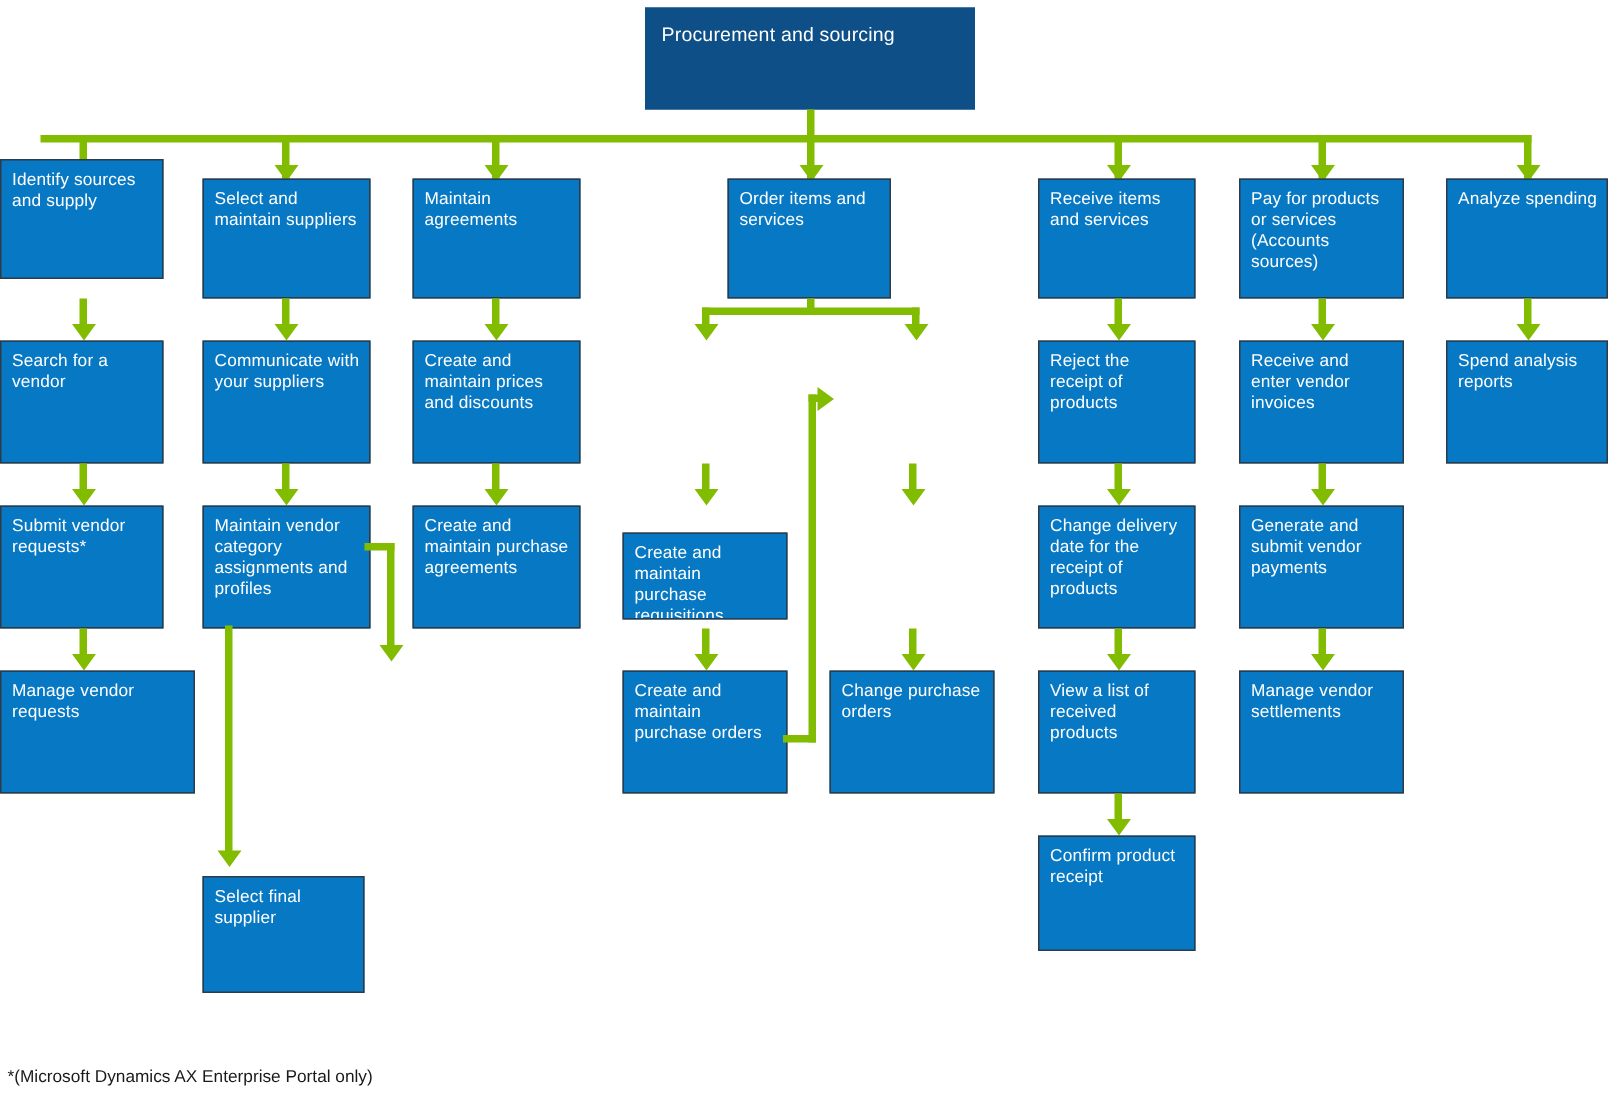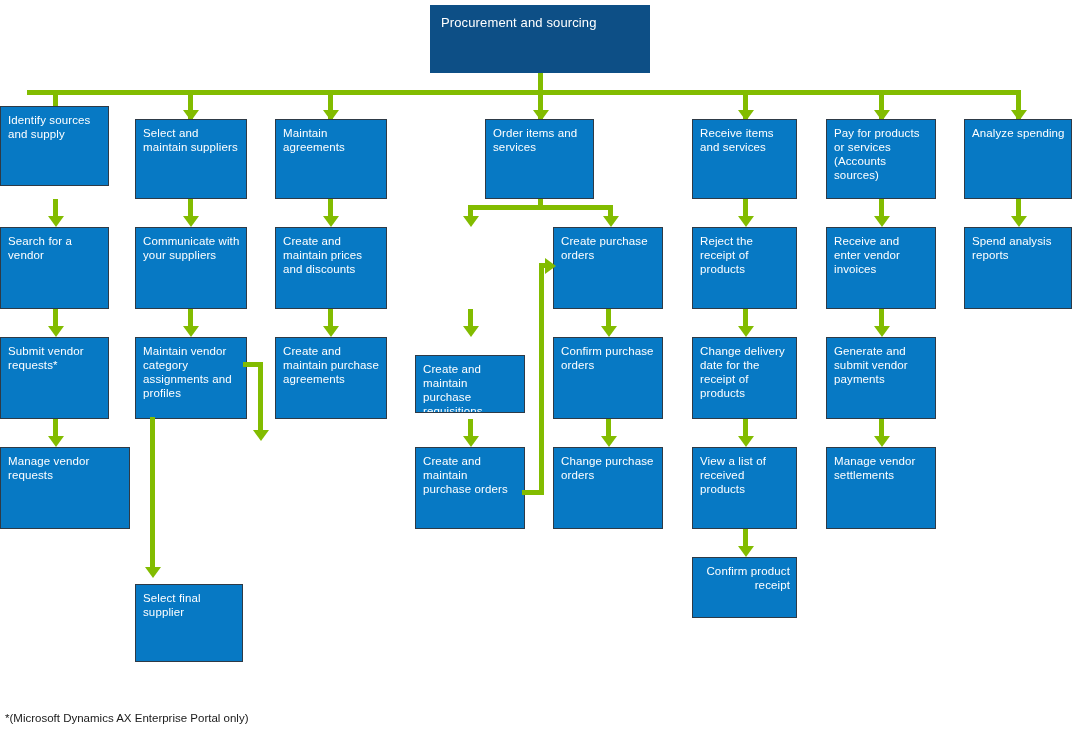--- a/index.html
+++ b/index.html
@@ -187,28 +187,22 @@
   <div class="arrow-down" style="left:462.5px; top:326px;"></div>
   <div class="node" style="left:415px; top:355px; width:110px; height:58px;">
     <span>Create and maintain purchase requisitions</span>
   </div>
   <div class="conn v" style="left:468px; top:419px; height:19px;"></div>
   <div class="arrow-down" style="left:462.5px; top:436px;"></div>
   <div class="node" style="left:415px; top:447px; width:110px; height:82px;">
     <span>Create and maintain purchase orders</span>
   </div>
 
-  <div class="node" style="left:553px; top:227px; width:110px; height:82px;">
-    <span>Create purchase orders</span>
-  </div>
   <div class="conn v" style="left:606px; top:309px; height:19px;"></div>
   <div class="arrow-down" style="left:600.5px; top:326px;"></div>
-  <div class="node" style="left:553px; top:337px; width:110px; height:82px;">
-    <span>Confirm purchase orders</span>
-  </div>
   <div class="conn v" style="left:606px; top:419px; height:19px;"></div>
   <div class="arrow-down" style="left:600.5px; top:436px;"></div>
   <div class="node" style="left:553px; top:447px; width:110px; height:82px;">
     <span>Change purchase orders</span>
   </div>
 
   <div class="conn h" style="left:522px; top:490px; width:22px;"></div>
   <div class="conn v" style="left:539px; top:263px; height:232px;"></div>
   <div class="conn h" style="left:539px; top:263px; width:9px;"></div>
   <div class="arrow-right" style="left:545px; top:257.5px;"></div>
@@ -230,21 +224,21 @@
   </div>
 
   <div class="conn v" style="left:743px; top:419px; height:19px;"></div>
   <div class="arrow-down" style="left:737.5px; top:436px;"></div>
   <div class="node" style="left:692px; top:447px; width:105px; height:82px;">
     <span>View a list of received products</span>
   </div>
 
   <div class="conn v" style="left:743px; top:529px; height:19px;"></div>
   <div class="arrow-down" style="left:737.5px; top:546px;"></div>
-  <div class="node" style="left:692px; top:557px; width:105px; height:61px;text-align:right;">
+  <div class="node" style="left:692px; top:557px; width:105px; height:77px;">
     <span>Confirm product receipt</span>
   </div>
 
   <div class="node" style="left:826px; top:119px; width:110px; height:80px;">
     <span>Pay for products or services (Accounts sources)</span>
   </div>
 
   <div class="conn v" style="left:879px; top:199px; height:19px;"></div>
   <div class="arrow-down" style="left:873.5px; top:216px;"></div>
   <div class="node" style="left:826px; top:227px; width:110px; height:82px;">

